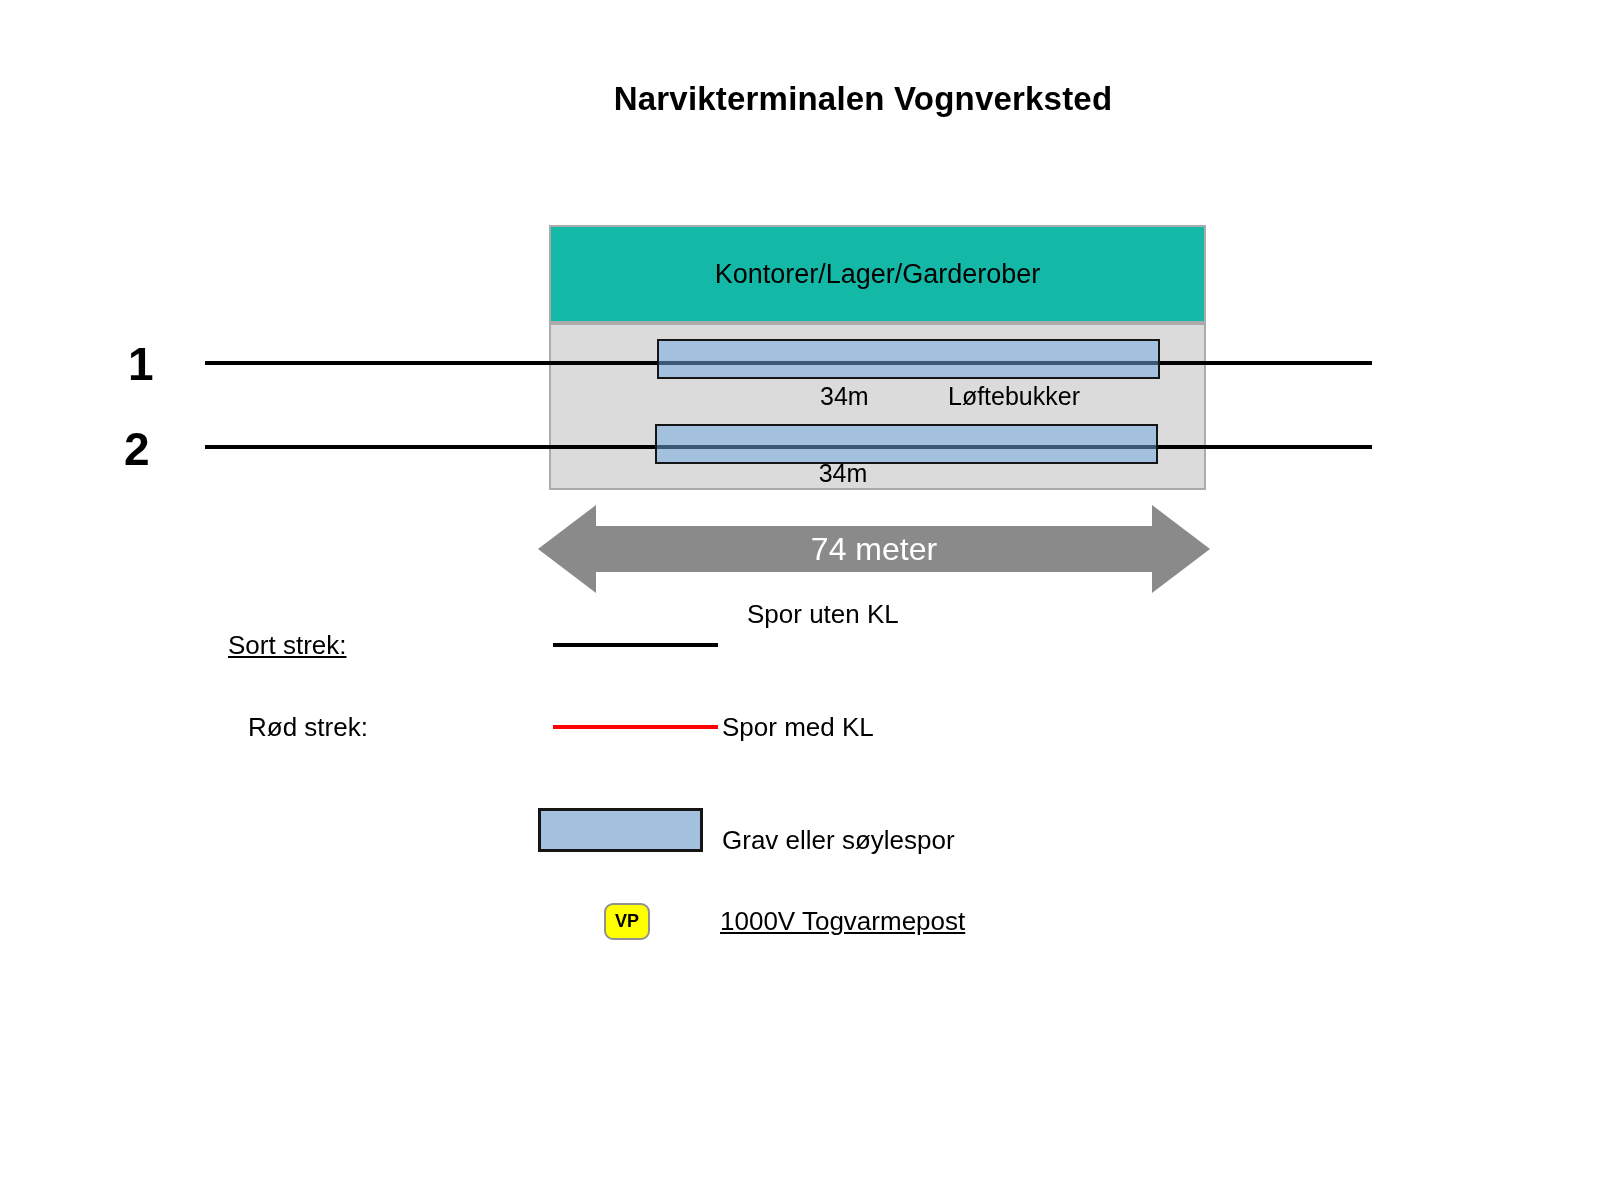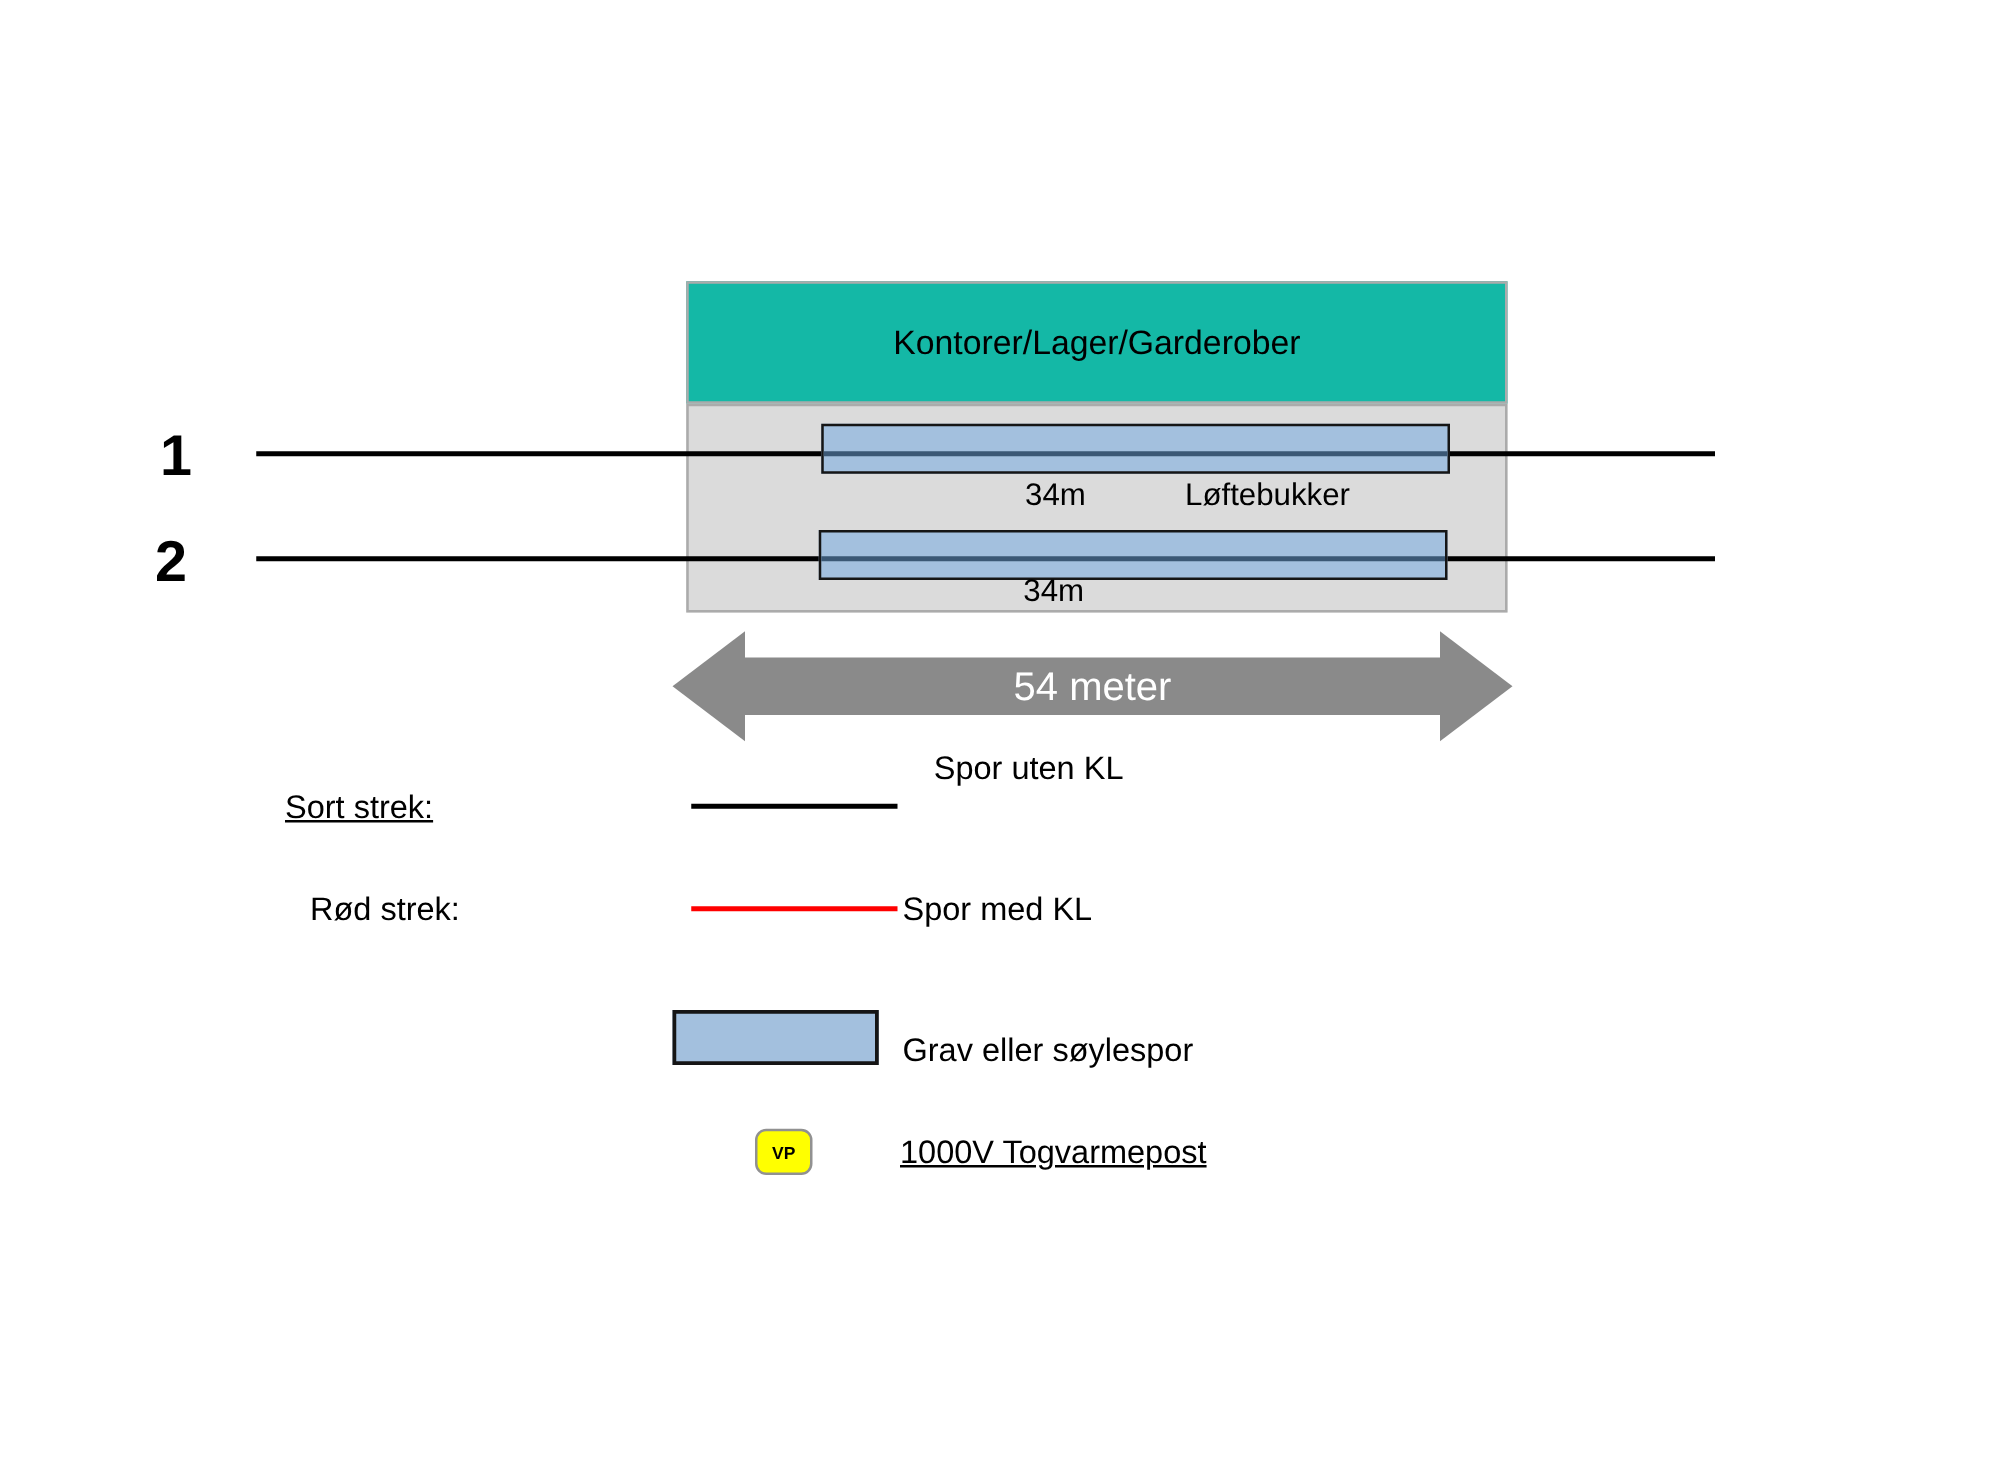--- a/index.html
+++ b/index.html
@@ -99,29 +99,30 @@
     box-sizing:border-box;
     background:#A3C0DE;border:3px solid #151515;
   }
   .lg-desc-3{left:722px;top:824px;}
 
   .vp-badge{
     left:604px;top:903px;width:46px;height:37px;
     box-sizing:border-box;
     background:#FFFF00;border:2px solid #919191;border-radius:9px;
     display:flex;align-items:center;justify-content:center;
-    font-size:14px;font-weight:bold;color:#000;
+    font-size:18px;font-weight:bold;color:#000;
   }
   .lg-desc-4{left:720px;top:905px;text-decoration:underline;}
 </style>
 </head>
 <body>
 
 <div class="canvas">
 
+  <div class="abs title">Narvikterminalen Vognverksted</div>
 
   <div class="abs bldg-header">
     <span>Kontorer/Lager/Garderober</span>
   </div>
   <div class="abs bldg-main"></div>
 
   <div class="abs track-line t1"></div>
   <div class="abs track-line t2"></div>
 
   <div class="abs track-num n1">1</div>
@@ -133,21 +134,21 @@
   <div class="abs pit p2">
     <div class="pit-line"></div>
   </div>
 
   <div class="abs pit-label lbl-34-1">34m</div>
   <div class="abs pit-label lbl-note-1">Løftebukker</div>
   <div class="abs pit-label lbl-34-2">34m</div>
 
   <div class="abs dim-head left"></div>
   <div class="abs dim-shaft">
-    <span>54 meter</span>
+    <span>74 meter</span>
   </div>
   <div class="abs dim-head right"></div>
 
   <div class="abs legend-text lg-term-1">Sort strek:</div>
   <div class="abs lg-line-1"></div>
   <div class="abs legend-text lg-desc-1">Spor uten KL</div>
 
   <div class="abs legend-text lg-term-2">Rød strek:</div>
   <div class="abs lg-line-2"></div>
   <div class="abs legend-text lg-desc-2">Spor med KL</div>

